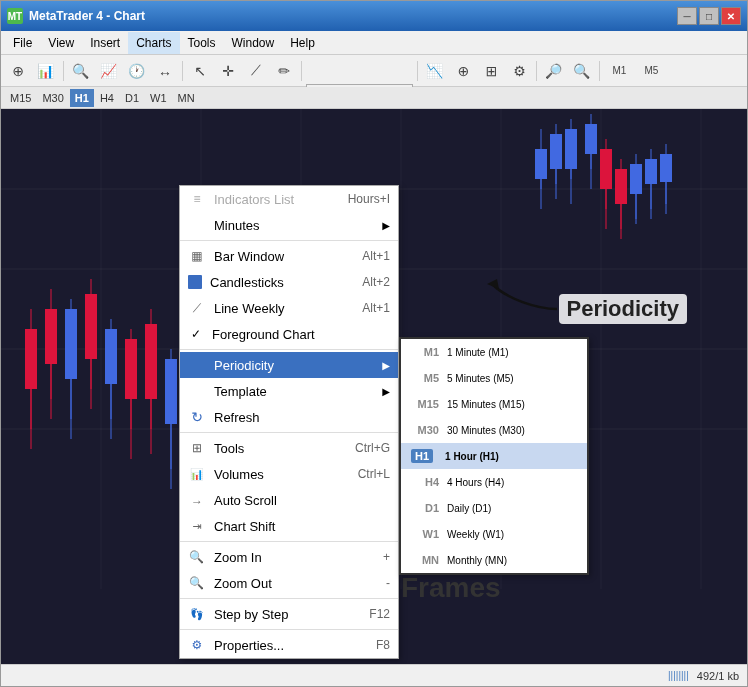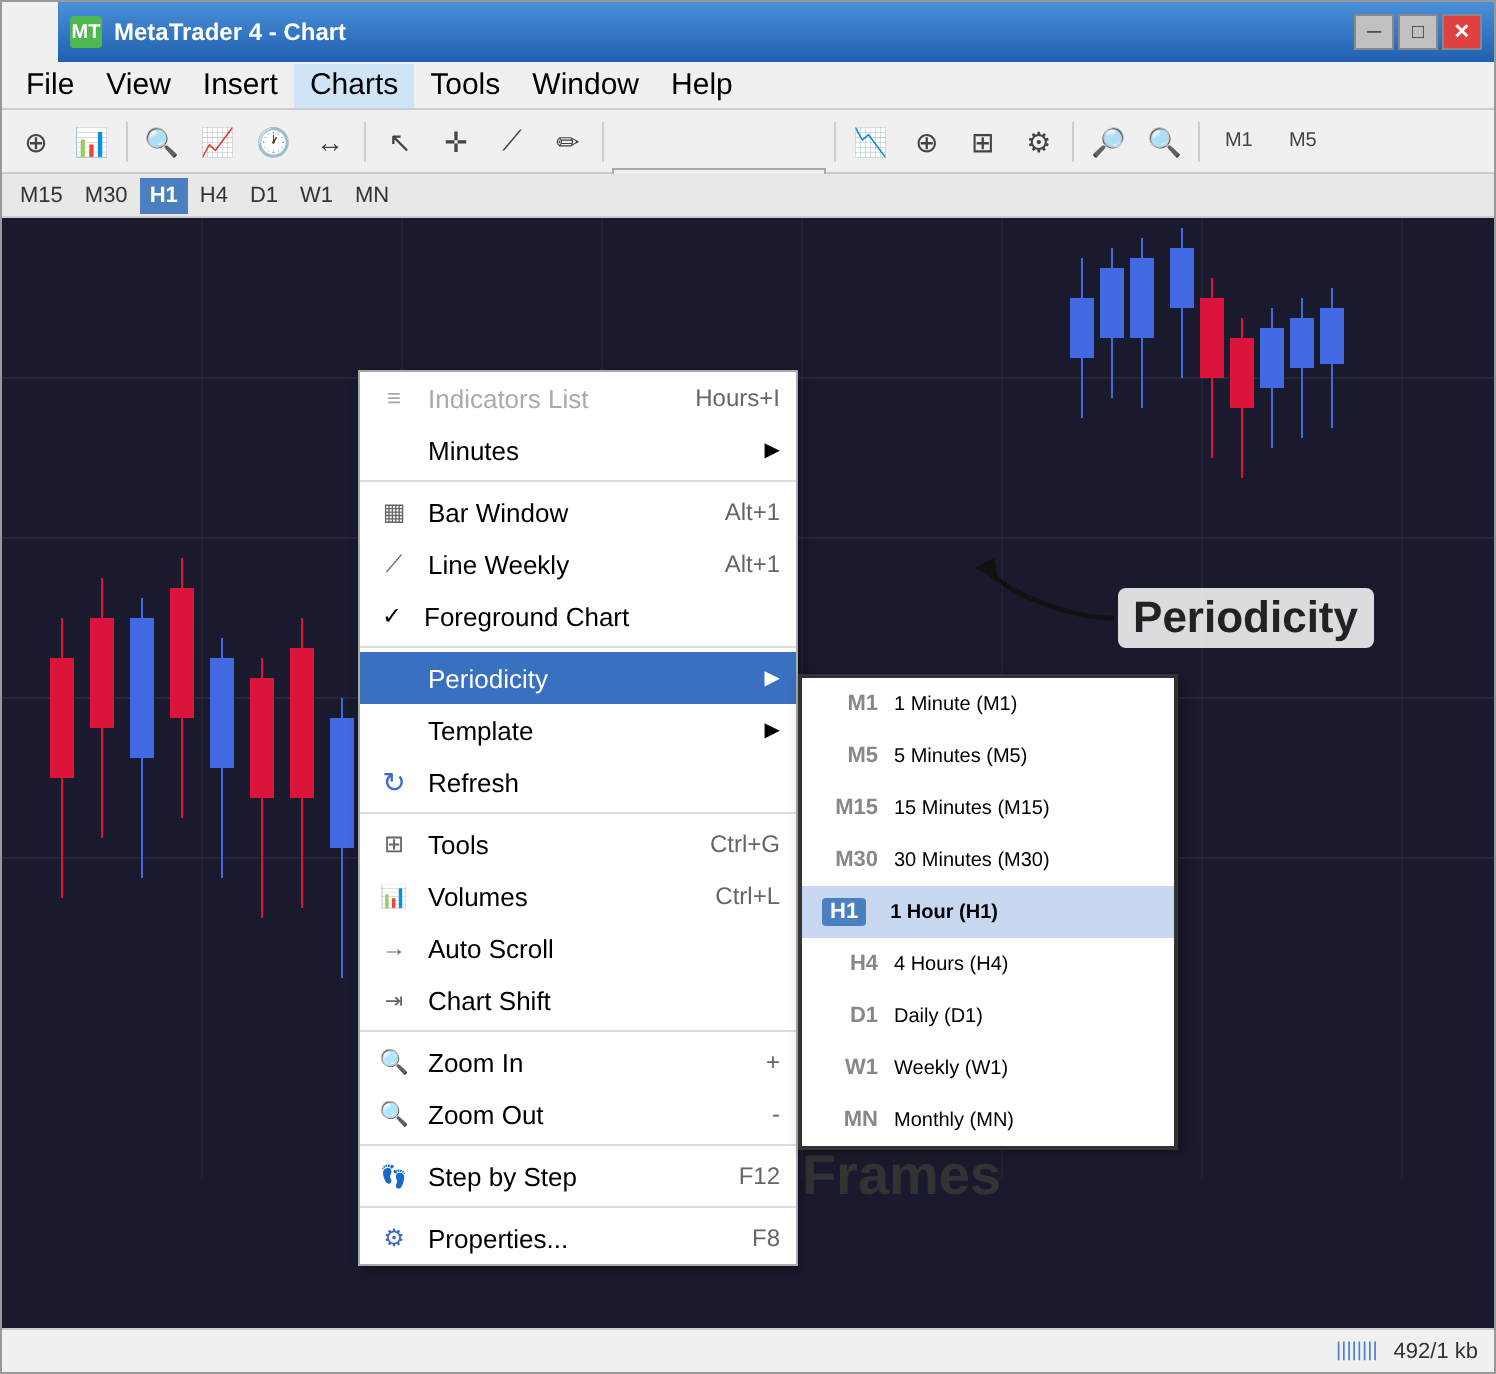--- a/index.html
+++ b/index.html
@@ -27,21 +27,20 @@
     .titlebar {
       background: linear-gradient(to bottom, #4a90d9, #2060b0);
       height: 30px;
       display: flex;
       align-items: center;
       justify-content: space-between;
       padding: 0 6px;
       color: white;
       font-size: 12px;
       font-weight: bold;
-      margin-left: 28px;
     }
     .titlebar-left {
       display: flex;
       align-items: center;
       gap: 6px;
     }
     .titlebar-icon {
       width: 16px;
       height: 16px;
       background: #4db84d;
@@ -75,21 +74,21 @@
       background: #f0f0f0;
       height: 24px;
       display: flex;
       align-items: center;
       border-bottom: 1px solid #ccc;
       padding: 0 4px;
     }
     .menu-item {
       padding: 2px 8px;
       cursor: pointer;
-      font-size: 15px;
+      font-size: 12px;
       height: 22px;
       display: flex;
       align-items: center;
     }
     .menu-item.active { background: #d0e4f7; }
 
     
     .toolbar {
       background: #f0f0f0;
       height: 32px;
@@ -515,20 +514,25 @@
         </div>
 
         <div class="menu-separator"></div>
 
         <div class="charts-menu-item">
           <div class="menu-icon" style="color:#666;">▦</div>
           <span>Bar Window</span>
           <span class="menu-shortcut">Alt+1</span>
         </div>
 
+        <div class="charts-menu-item">
+          <div class="menu-icon" style="background:#3a6cc0; width:14px; height:14px; border-radius:1px;"></div>
+          <span>Candlesticks</span>
+          <span class="menu-shortcut">Alt+2</span>
+        </div>
 
         <div class="charts-menu-item">
           <div class="menu-icon" style="color:#666;">⟋</div>
           <span>Line Weekly</span>
           <span class="menu-shortcut">Alt+1</span>
         </div>
 
         <div class="charts-menu-item">
           <div class="menu-check">✓</div>
           <span>Foreground Chart</span>

